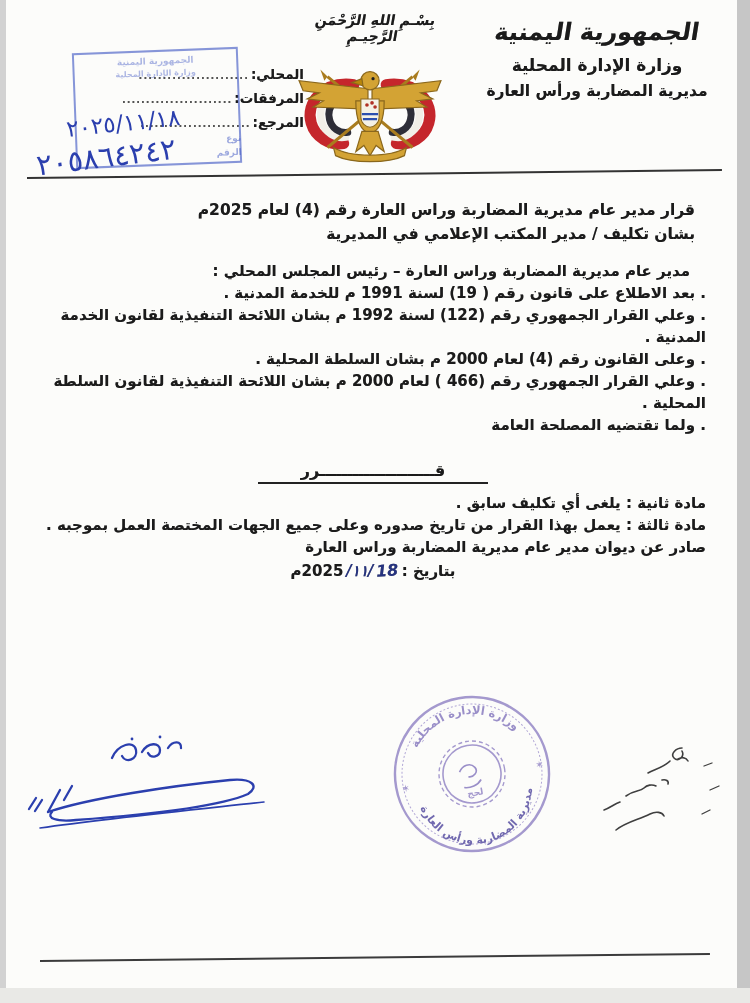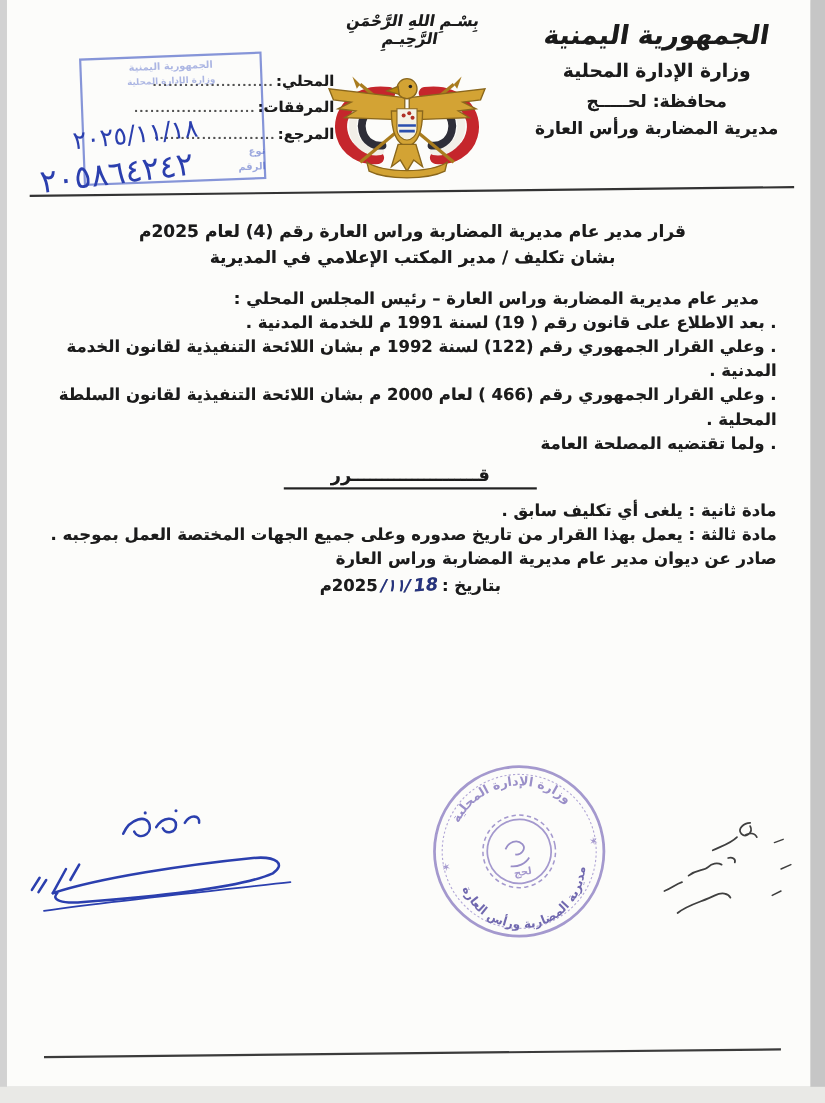--- a/index.html
+++ b/index.html
@@ -26,24 +26,24 @@
   .reg-f1{top:4px;font-size:9px;}
   .reg-f2{top:17px;font-size:8px;letter-spacing:2px;}
   .reg-side{position:absolute;right:-2px;color:rgba(62,86,196,.5);font-size:9px;font-weight:700;direction:rtl;}
   .hw{color:#26337f;font-weight:700;}
   .hw-line1{left:66px;top:110px;font-size:23px;letter-spacing:2px;transform:rotate(-6deg);color:#2b3fae;}
   .hw-line2{left:36px;top:140px;font-size:29px;letter-spacing:2px;transform:rotate(-7deg);color:#2b3fae;}
   .sep{position:absolute;border-top:2.5px solid #333;transform-origin:left center;}
   .sep-top{left:27px;top:177px;width:695px;transform:rotate(-0.65deg);}
   .sep-bottom{left:40px;top:960px;width:670px;transform:rotate(-0.6deg);border-top-color:#3b3b3b;}
   
-  .title{left:55px;top:198px;width:640px;text-align:center;font-size:15.5px;line-height:24px;}
+  .title{left:55px;top:198px;width:640px;font-size:15.5px;line-height:24px;}
   .body-txt{left:40px;top:260px;width:666px;text-align:right;font-size:15px;line-height:22px;}
   .intro{text-indent:16px;}
-  .decision-row{text-align:center;margin:7px 0 8px 0;}
+  .decision-row{text-align:center;margin:24px 0 8px 0;}
   .decision-word{display:inline-block;min-width:230px;border-bottom:2.5px solid #222;padding-bottom:0;font-size:16px;}
   .center-line{text-align:right;}
   .date-row{display:flex;direction:rtl;justify-content:center;gap:3px;align-items:baseline;margin-top:2px;}
   .hw-day{font-style:italic;font-size:16px;transform:rotate(-4deg);display:inline-block;}
   .hw-month{font-style:italic;font-size:15px;display:inline-block;}
   
   .sig-block{left:62px;top:818px;width:378px;text-align:center;font-size:17.5px;line-height:30px;}
   svg{display:block;}
   .stamp-svg{filter:blur(.35px);opacity:.88;}
 </style>
@@ -89,21 +89,20 @@
       <circle cx="73" cy="54" r="1.8" fill="#b03026"></circle>
         <circle cx="78" cy="52" r="1.8" fill="#b03026"></circle>
         <circle cx="81" cy="56" r="1.8" fill="#b03026"></circle>
       <path d="M40,96 C56,106 96,106 112,96 L110,104 C94,112 58,112 42,104 Z" fill="#d3a334" stroke="#8a671c" stroke-width="1.2"></path>
     </svg>
   </div>
 
   <div class="abs arab hdr-right">
     <div class="hdr-republic">الجمهورية اليمنية</div>
     <div class="hdr-ministry">وزارة الإدارة المحلية</div>
-    <div class="hdr-gov">محافظة: لحـــــج</div>
     <div class="hdr-dir">مديرية المضاربة ورأس العارة</div>
   </div>
 
   <div class="abs arab ref-fields">
     <div class="ref-row">
       <span>المحلي:</span>
       <span class="ref-dots">.......................</span>
     </div>
     <div class="ref-row">
       <span>المرفقات:</span>
@@ -129,20 +128,21 @@
 
   <div class="abs arab title">
     <div>قرار مدير عام مديرية المضاربة وراس العارة رقم (4) لعام 2025م</div>
     <div>بشان تكليف / مدير المكتب الإعلامي في المديرية</div>
   </div>
 
   <div class="abs arab body-txt">
     <div class="intro">مدير عام مديرية المضاربة وراس العارة – رئيس المجلس المحلي :</div>
     <div>. بعد الاطلاع على قانون رقم ( 19) لسنة 1991 م للخدمة المدنية .</div>
     <div>. وعلي القرار الجمهوري رقم (122) لسنة 1992 م بشان اللائحة التنفيذية لقانون الخدمة المدنية .</div>
+    <div>. وعلى القانون رقم (4) لعام 2000 م بشان السلطة المحلية .</div>
     <div>. وعلي القرار الجمهوري رقم (466 ) لعام 2000 م بشان اللائحة التنفيذية لقانون السلطة المحلية .</div>
     <div>. ولما تقتضيه المصلحة العامة</div>
     <div class="decision-row">
       <span class="decision-word">قـــــــــــــــــــــرر</span>
     </div>
     <div>مادة ثانية : يلغى أي تكليف سابق .</div>
     <div>مادة ثالثة : يعمل بهذا القرار من تاريخ صدوره وعلى جميع الجهات المختصة العمل بموجبه .</div>
     <div class="center-line">صادر عن ديوان مدير عام مديرية المضاربة وراس العارة</div>
     <div class="date-row">
       <span>بتاريخ :</span>

